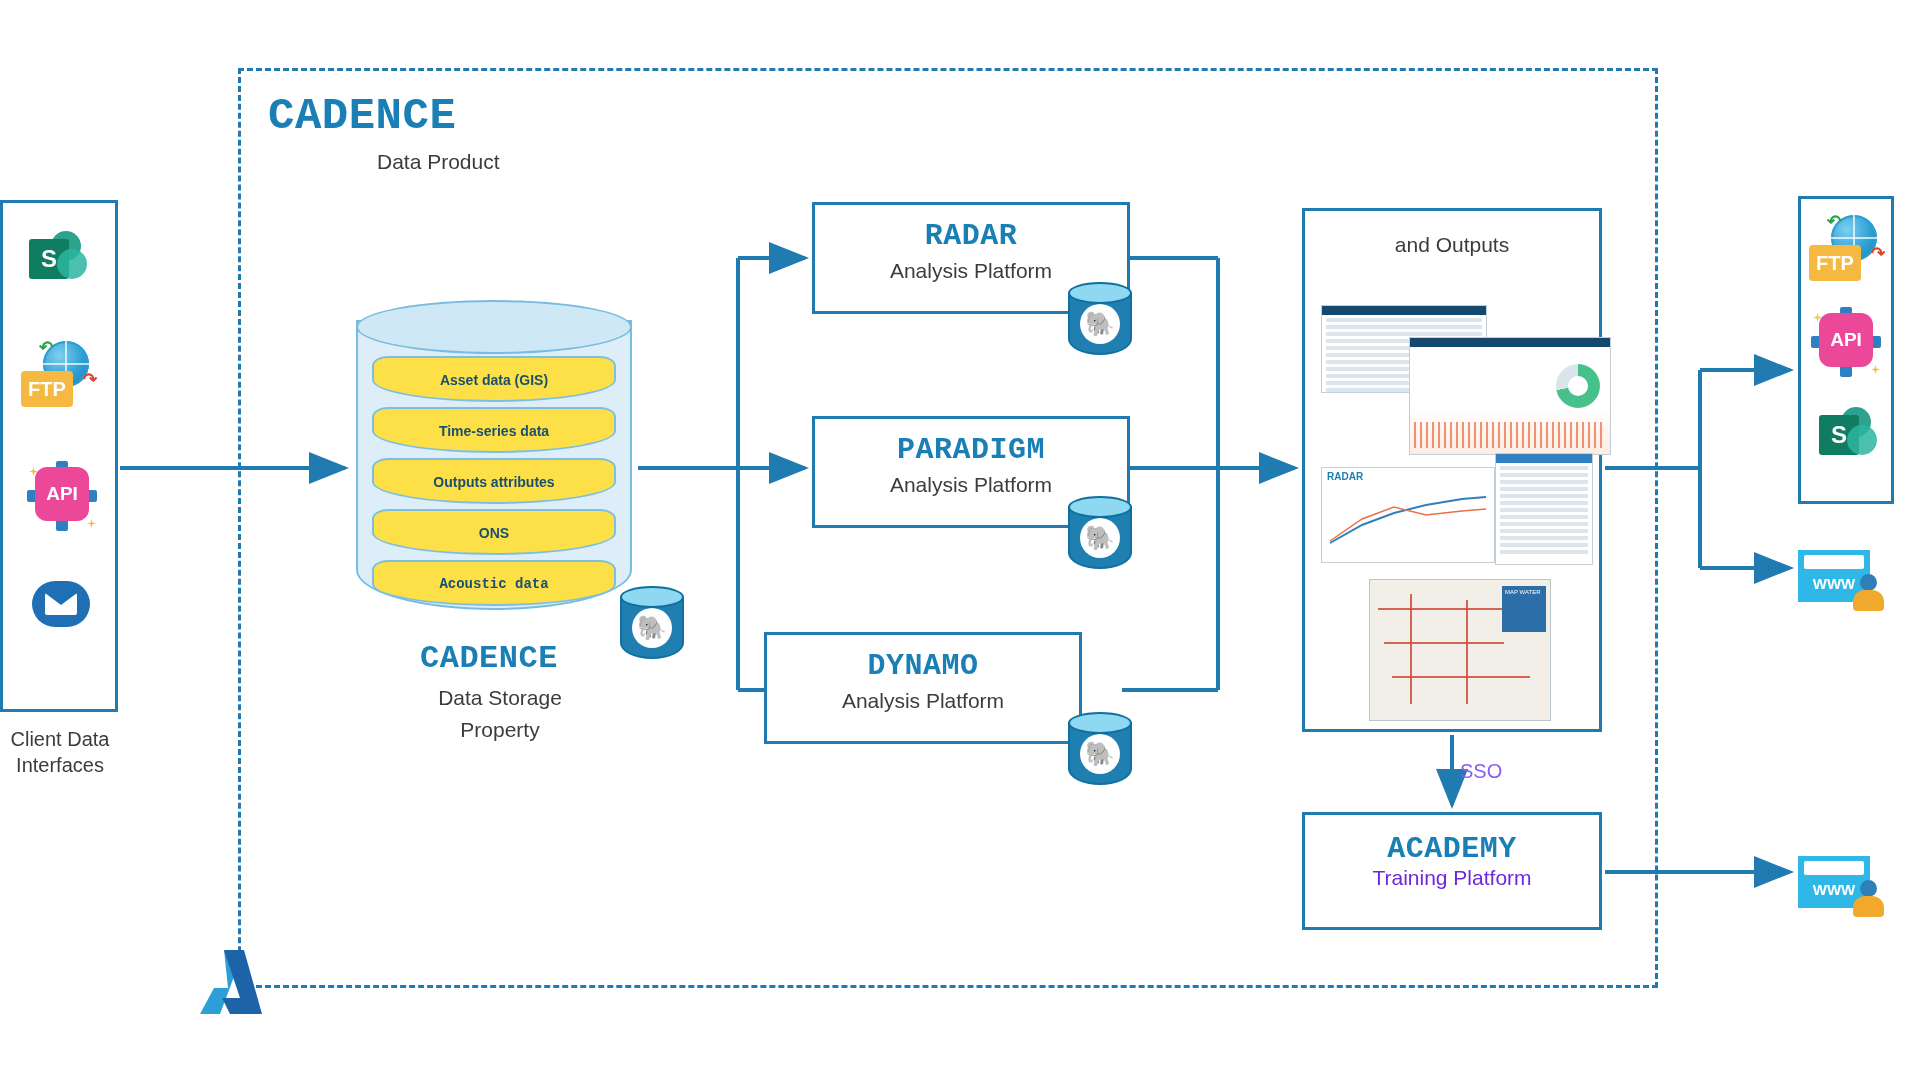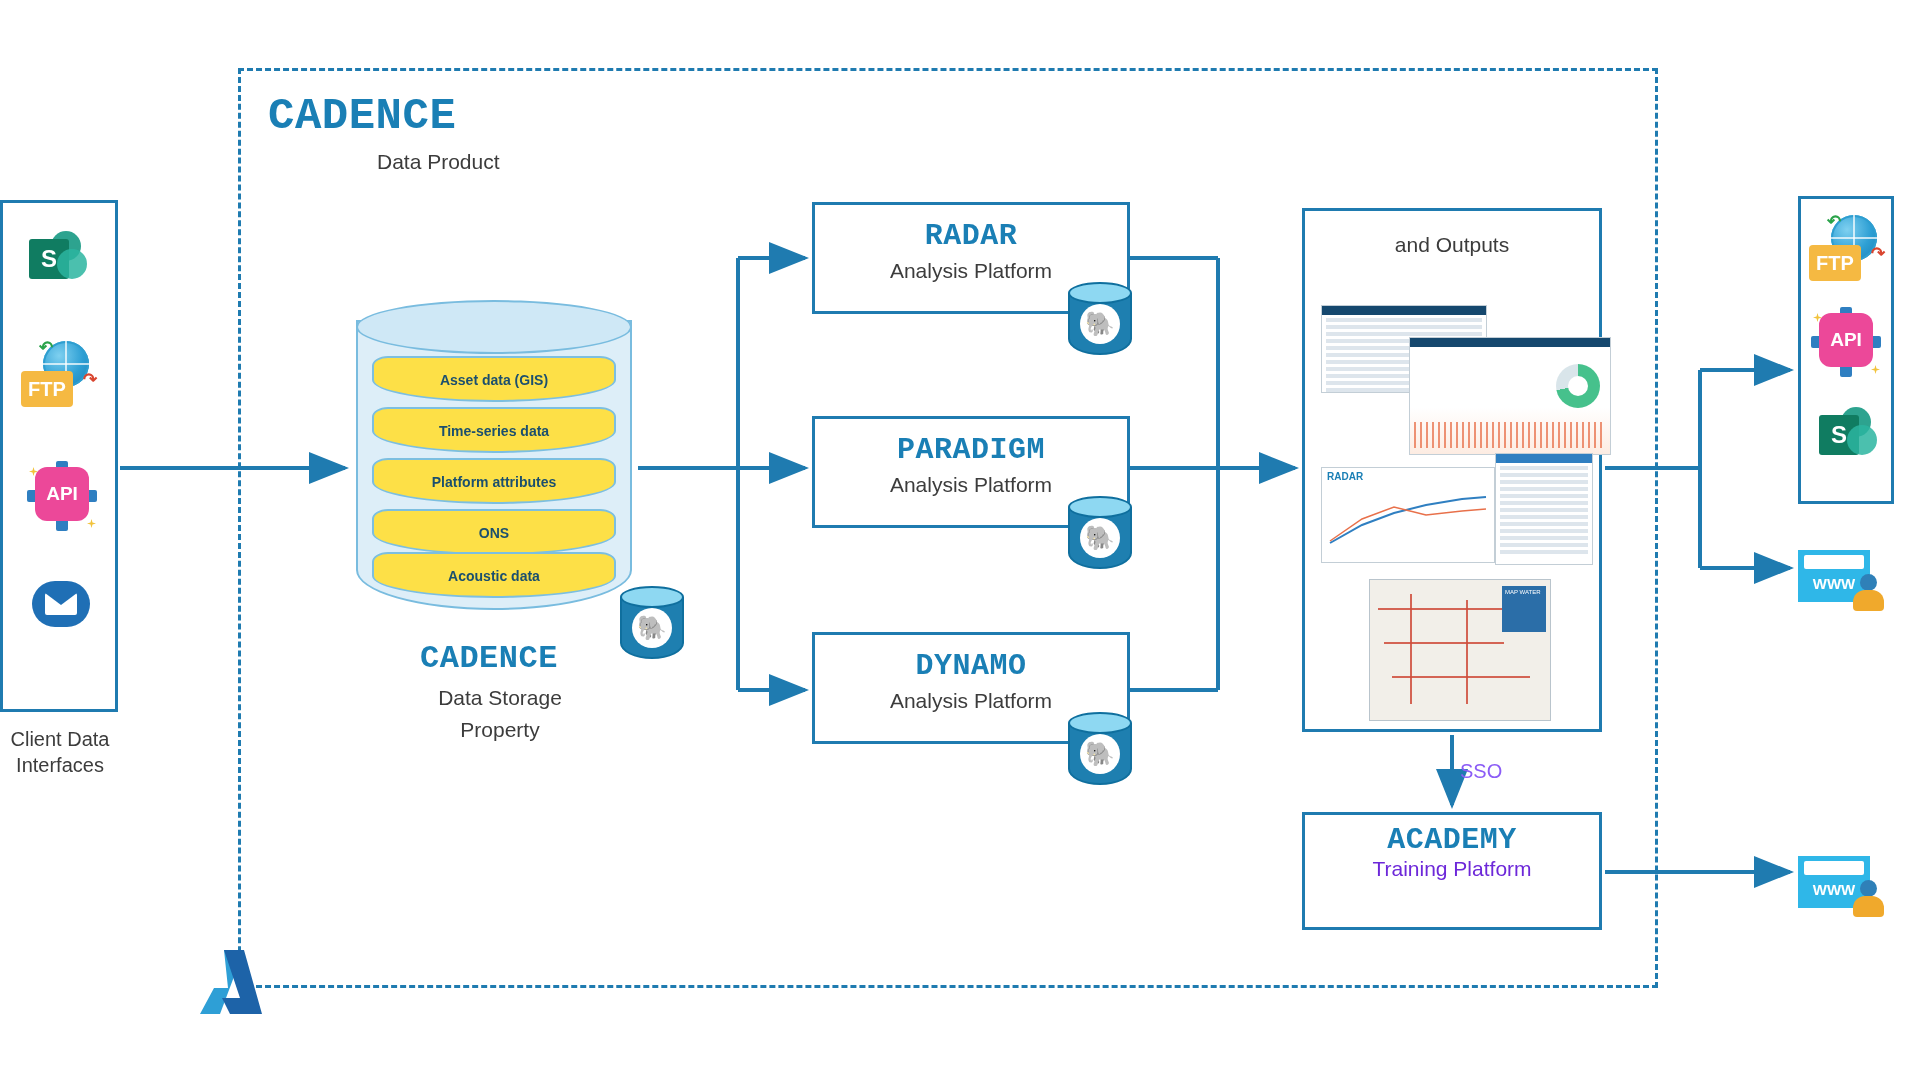--- a/index.html
+++ b/index.html
@@ -390,21 +390,21 @@
   .academy-box {
     left: 1302px;
     top: 812px;
     width: 300px;
     height: 118px;
     border: 3px solid #1f7bb0;
     background: #ffffff;
     box-sizing: border-box;
     text-align: center;
   }
-  .academy-box .name { margin-top: 8px; font-size: 30px; }
+  .academy-box .name { margin-top: 17px; font-size: 30px; }
   .academy-box .sub { font-size: 21px; color: #6d28d9; }
 
   .sso-label {
     left: 1460px;
     top: 760px;
     font-size: 20px;
     color: #8b5cf6;
   }
 
   
@@ -551,23 +551,23 @@
   <div class="abs client-label">
     <div>Client Data</div>
     <div>Interfaces</div>
   </div>
 
   <div class="abs cyl">
     <div class="cyl-body"></div>
     <div class="cyl-top"></div>
     <div class="cyl-row" style="top:56px;">Asset data (GIS)</div>
     <div class="cyl-row" style="top:107px;">Time-series data</div>
-    <div class="cyl-row" style="top:158px;">Platform attributes</div>
+    <div class="cyl-row" style="top:158px;">Outputs attributes</div>
     <div class="cyl-row" style="top:209px;">ONS</div>
-    <div class="cyl-row" style="top:252px;">Acoustic data</div>
+    <div class="cyl-row" style="top:260px;font-family:Liberation Mono, monospace;">Acoustic data</div>
   </div>
   <div class="pg" style="left:620px; top:586px;">
     <div class="pg-body"></div>
     <div class="pg-top"></div>
     <div class="pg-circ">🐘</div>
   </div>
   <div class="abs wordmark cyl-brand">CADENCE</div>
   <div class="abs cyl-sub">
     <div>Data Storage</div>
     <div>Property</div>
@@ -586,21 +586,21 @@
   <div class="abs plat" style="left:812px; top:416px;">
     <div class="wordmark name">PARADIGM</div>
     <div class="sub">Analysis Platform</div>
   </div>
   <div class="pg" style="left:1068px; top:496px;">
     <div class="pg-body"></div>
       <div class="pg-top"></div>
       <div class="pg-circ">🐘</div>
   </div>
 
-  <div class="abs plat" style="left:812px; top:632px;">
+  <div class="abs plat" style="left:764px; top:632px;">
     <div class="wordmark name">DYNAMO</div>
     <div class="sub">Analysis Platform</div>
   </div>
   <div class="pg" style="left:1068px; top:712px;">
     <div class="pg-body"></div>
       <div class="pg-top"></div>
       <div class="pg-circ">🐘</div>
   </div>
 
   <div class="abs ui-box">

